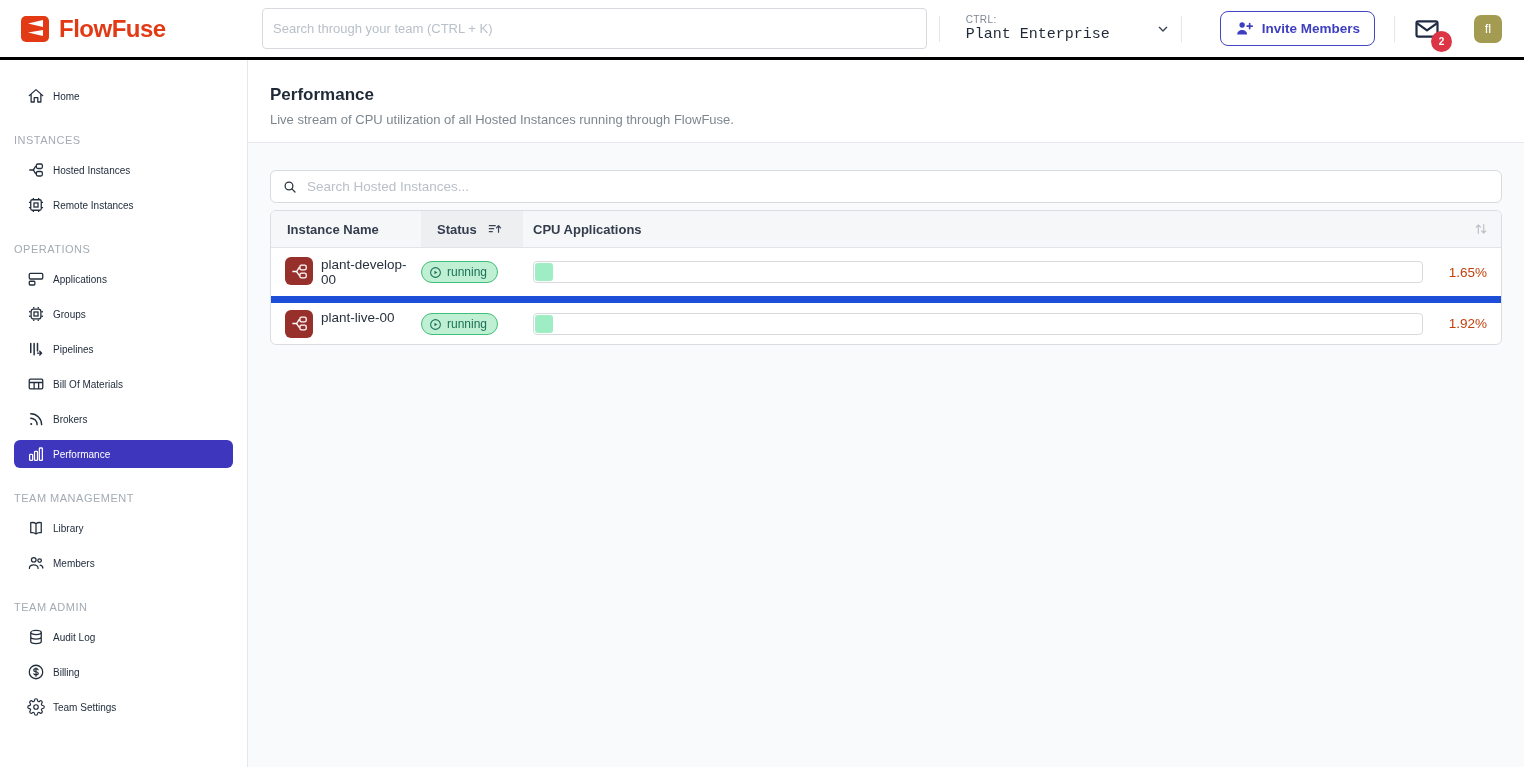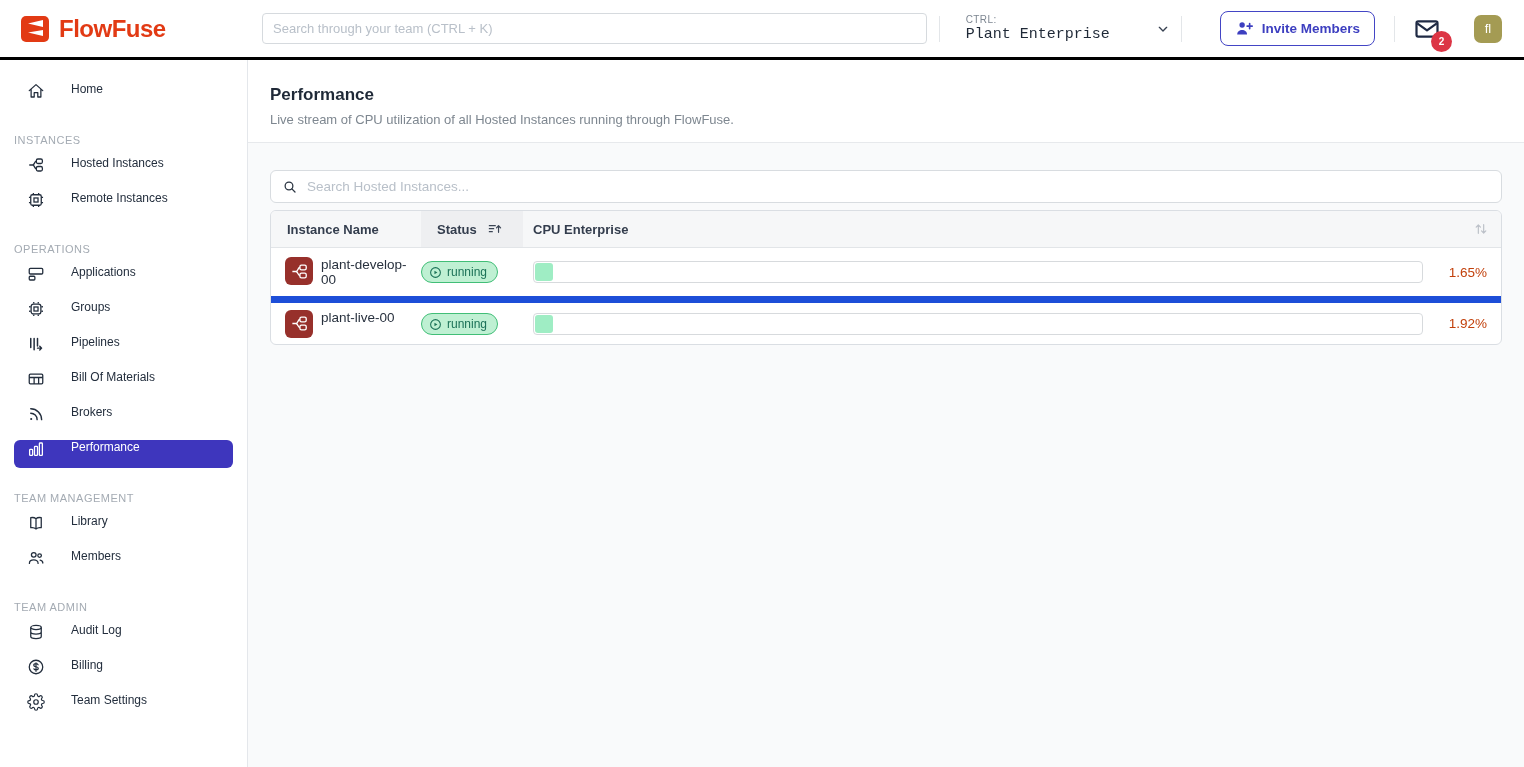--- a/index.html
+++ b/index.html
@@ -4,21 +4,21 @@
 <style>
   * { margin:0; padding:0; box-sizing:border-box; }
   html,body { width:1524px; height:767px; overflow:hidden; background:#fff;
               font-family:"Liberation Sans", sans-serif; color:#1F2937; }
 
   
   .topbar { height:60px; display:flex; align-items:center; border-bottom:3px solid #000000; background:#fff; }
   .logo-block { width:248px; padding-left:20px; display:flex; align-items:center; gap:9px; flex:none; }
   .logo-mark { width:30px; height:30px; flex:none; }
   .logo-text { font-size:24px; font-weight:700; color:#E23A14; letter-spacing:-0.5px; }
-  .topbar-search { margin-left:14px; width:700px; height:31px; border:1px solid #D6DADE; border-radius:4px;
+  .topbar-search { margin-left:14px; width:700px; height:41px; border:1px solid #D6DADE; border-radius:4px;
                    padding:0 10px; font-size:13px; color:#374151; outline:none; font-family:inherit; }
   .topbar-search::placeholder { color:#B9C0C9; }
   .vdiv { width:1px; height:26px; background:#E3E6E9; flex:none; }
   .d1 { margin-left:12px; } .d2 { margin-left:10px; } .d3 { margin-left:19px; }
   .team-block { margin-left:26px; width:205px; display:flex; align-items:center; cursor:pointer; flex:none; }
   .team-texts { display:flex; flex-direction:column; gap:1px; }
   .team-label { font-size:10px; color:#7D8691; letter-spacing:.4px; }
   .team-name { font-size:15px; color:#1F2937;font-family:Liberation Mono, monospace; }
   .team-chevron { margin-left:auto; width:16px; height:16px; color:#374151; }
   .invite-btn { margin-left:38px; display:flex; align-items:center; gap:8px; border:1px solid #4345C5;
@@ -33,22 +33,22 @@
   .avatar { margin-left:30px; margin-right:22px; width:28px; height:28px; border-radius:7px; background:#A49B53;
             color:#fff; font-size:13px; display:flex; align-items:center; justify-content:center; cursor:pointer; flex:none; }
 
   
   .app { display:flex; height:707px; }
   .sidebar { width:248px; flex:none; border-right:1px solid #E4E7EB; background:#fff; padding-top:18px; }
   .main { flex:1; display:flex; flex-direction:column; min-width:0; }
 
   
   .side-section-label { padding:0 14px; margin:24px 0 10px; font-size:11px; color:#A4ABB3; letter-spacing:.5px; }
-  .side-item { display:flex; gap:26px; height:28px; margin:0 14px 7px; padding:0 13px;
-               border-radius:6px; font-size:12px; color:#232E3D; cursor:pointer; }
+  .side-item { display:flex; align-items:center; gap:8px; height:28px; margin:0 14px 7px; padding:0 13px;
+               border-radius:6px; font-size:10px; color:#232E3D; cursor:pointer; }
   .side-item .nav-icon { width:18px; height:18px; flex:none; color:#232E3D; }
   .side-item.active { background:#3E36BD; color:#fff; }
   .side-item.active .nav-icon { color:#fff; }
   .first-item { margin-top:4px; }
 
   
   .main-header { padding:25px 22px 0; height:83px; border-bottom:1px solid #E7E9EC; background:#fff; }
   .page-title { font-size:17px; font-weight:700; color:#1F2937; }
   .page-subtitle { margin-top:7px; font-size:13px; color:#7E8790; }
 
@@ -270,21 +270,21 @@
       <div class="table">
         <div class="t-head">
           <div class="th">Instance Name</div>
           <div class="th th-status">
             <span>Status</span>
             <svg class="sort-icon" viewBox="0 0 24 24">
               <path d="M3.5 7h9 M3.5 11.5h6.5 M3.5 16h4.5" stroke="currentColor" stroke-width="1.8" stroke-linecap="round" fill="none"></path>
               <path d="M17.3 17V7.3 M14.2 10.2l3.1-3.1 3.1 3.1" stroke="currentColor" stroke-width="1.8" stroke-linecap="round" stroke-linejoin="round" fill="none"></path>
             </svg>
           </div>
-          <div class="th th-cpu">CPU Enterprise</div>
+          <div class="th th-cpu">CPU Applications</div>
           <div class="th th-sort-all">
             <svg class="updown-icon" viewBox="0 0 24 24">
               <path d="M8 18.5V6 M4.8 9.2 8 6l3.2 3.2 M16 5.5V18 M12.8 14.8 16 18l3.2-3.2" stroke="currentColor" stroke-width="1.8" stroke-linecap="round" stroke-linejoin="round" fill="none"></path>
             </svg>
           </div>
         </div>
 
         <div class="t-row">
           <div class="cell-name">
             <span class="inst-tile">

